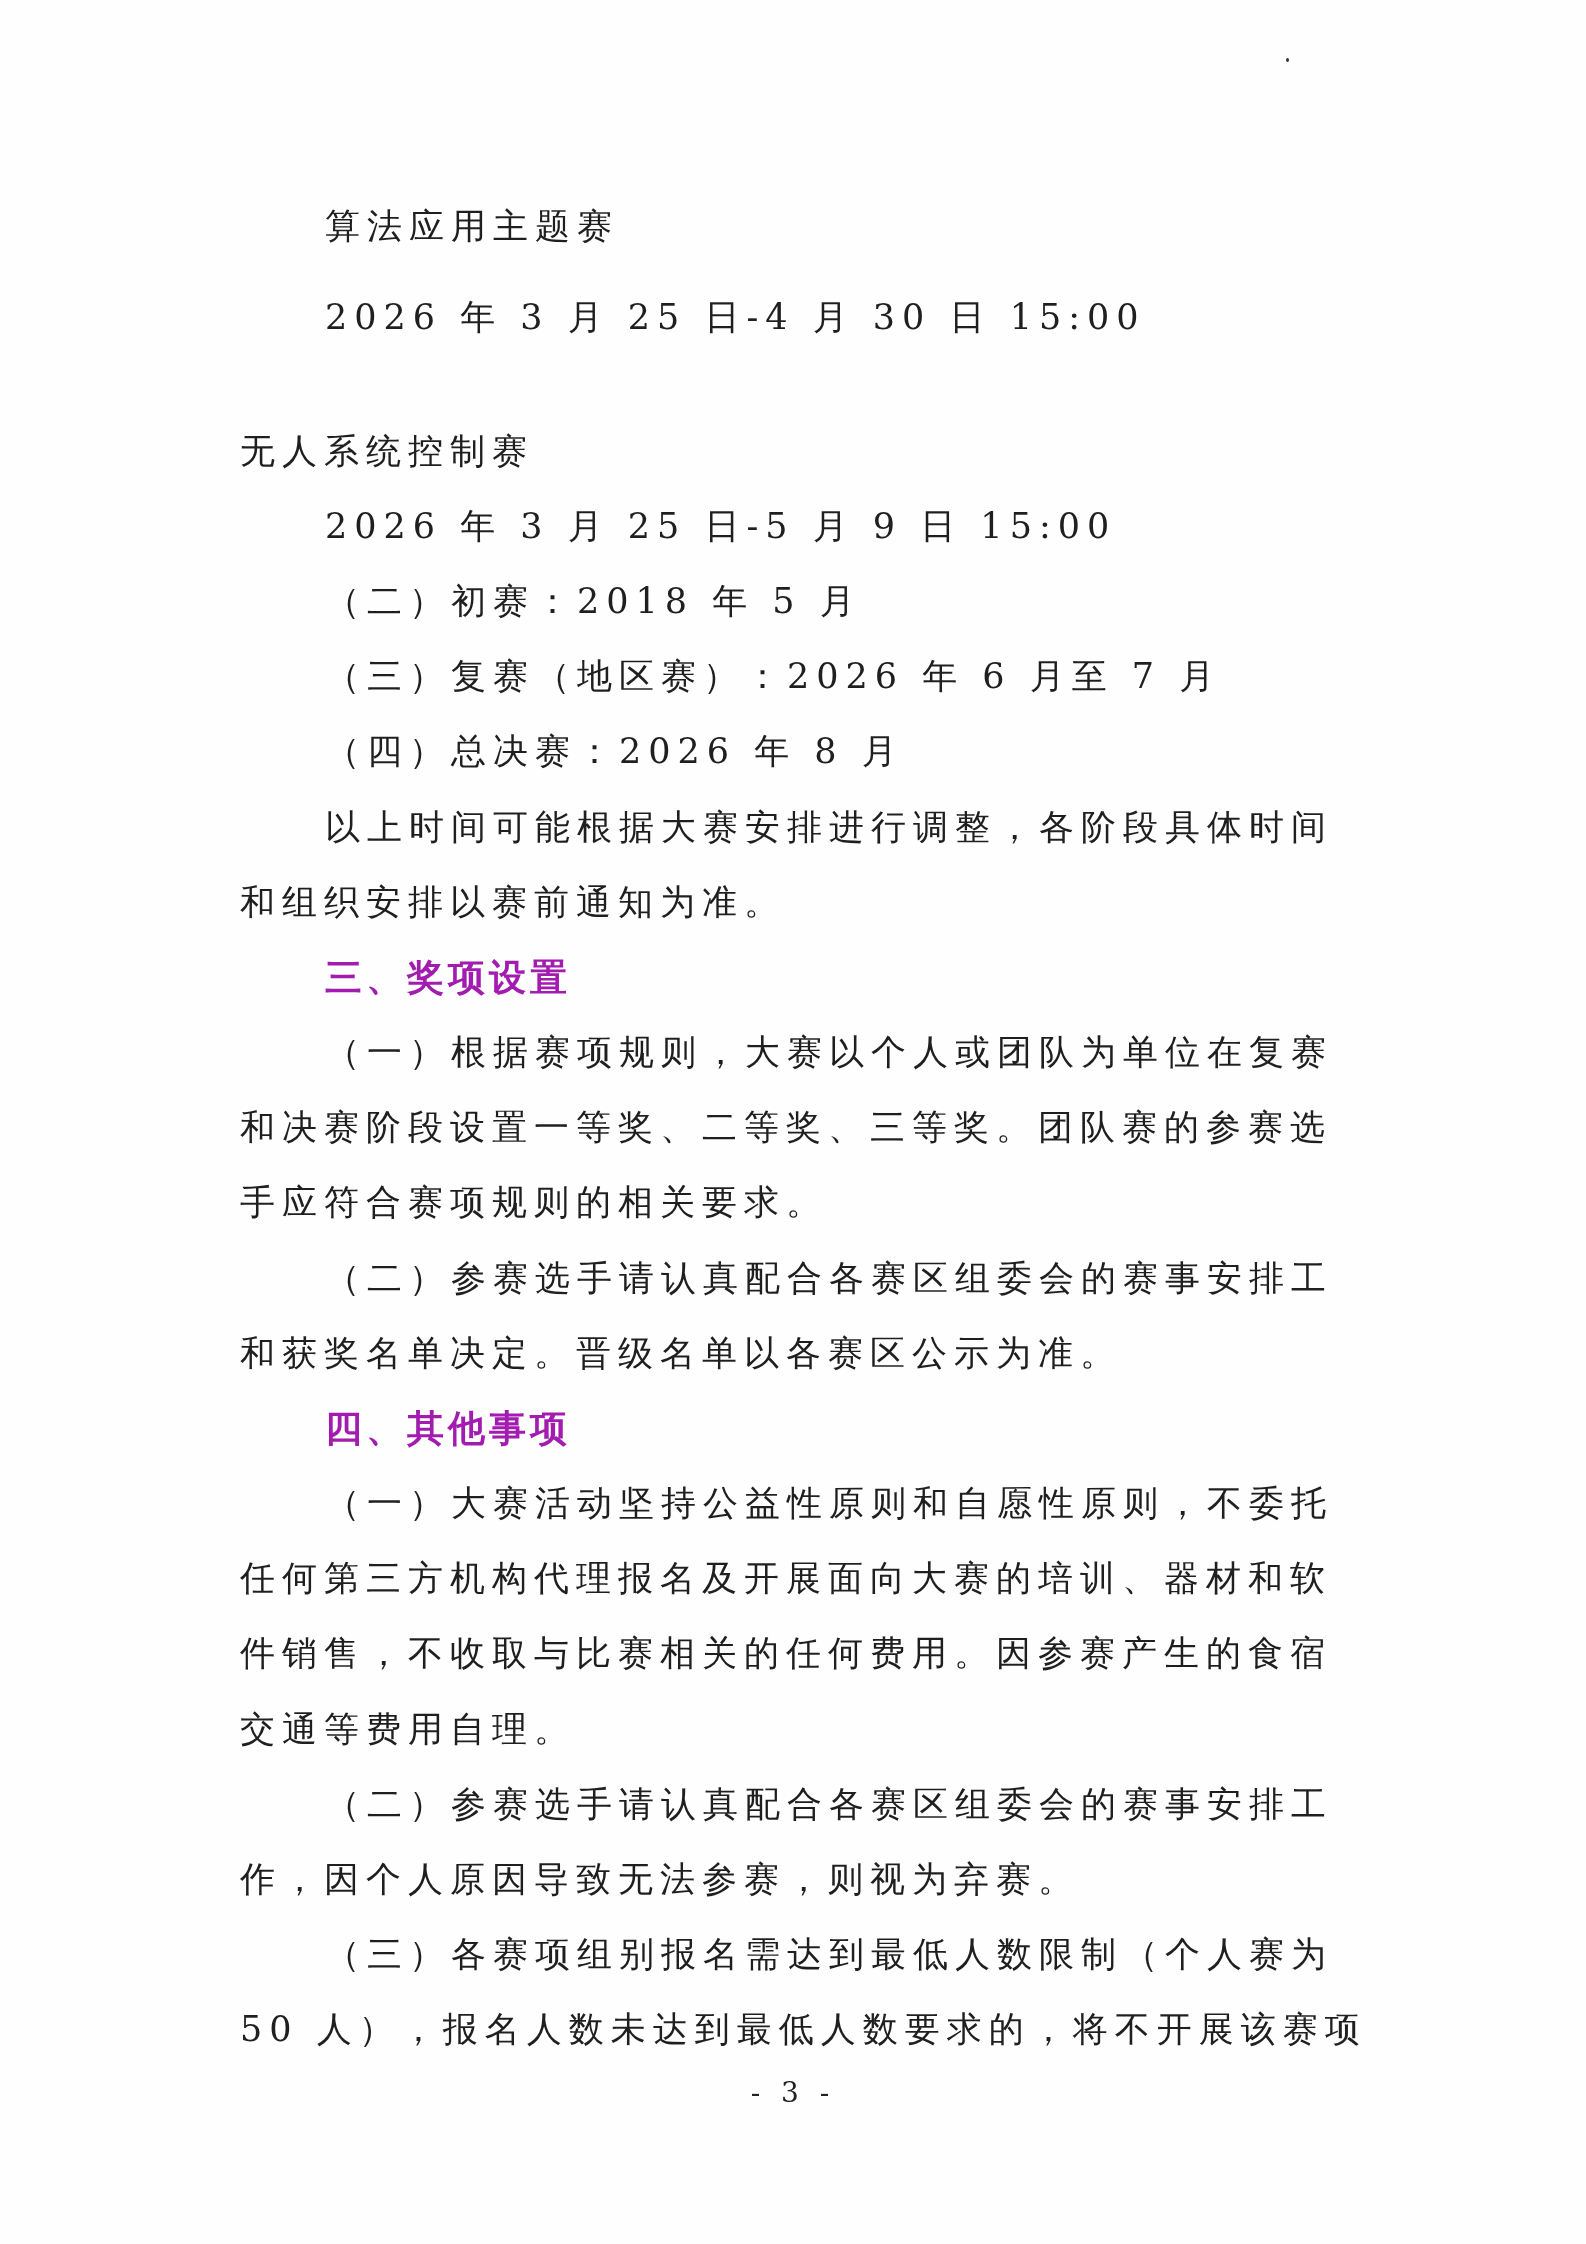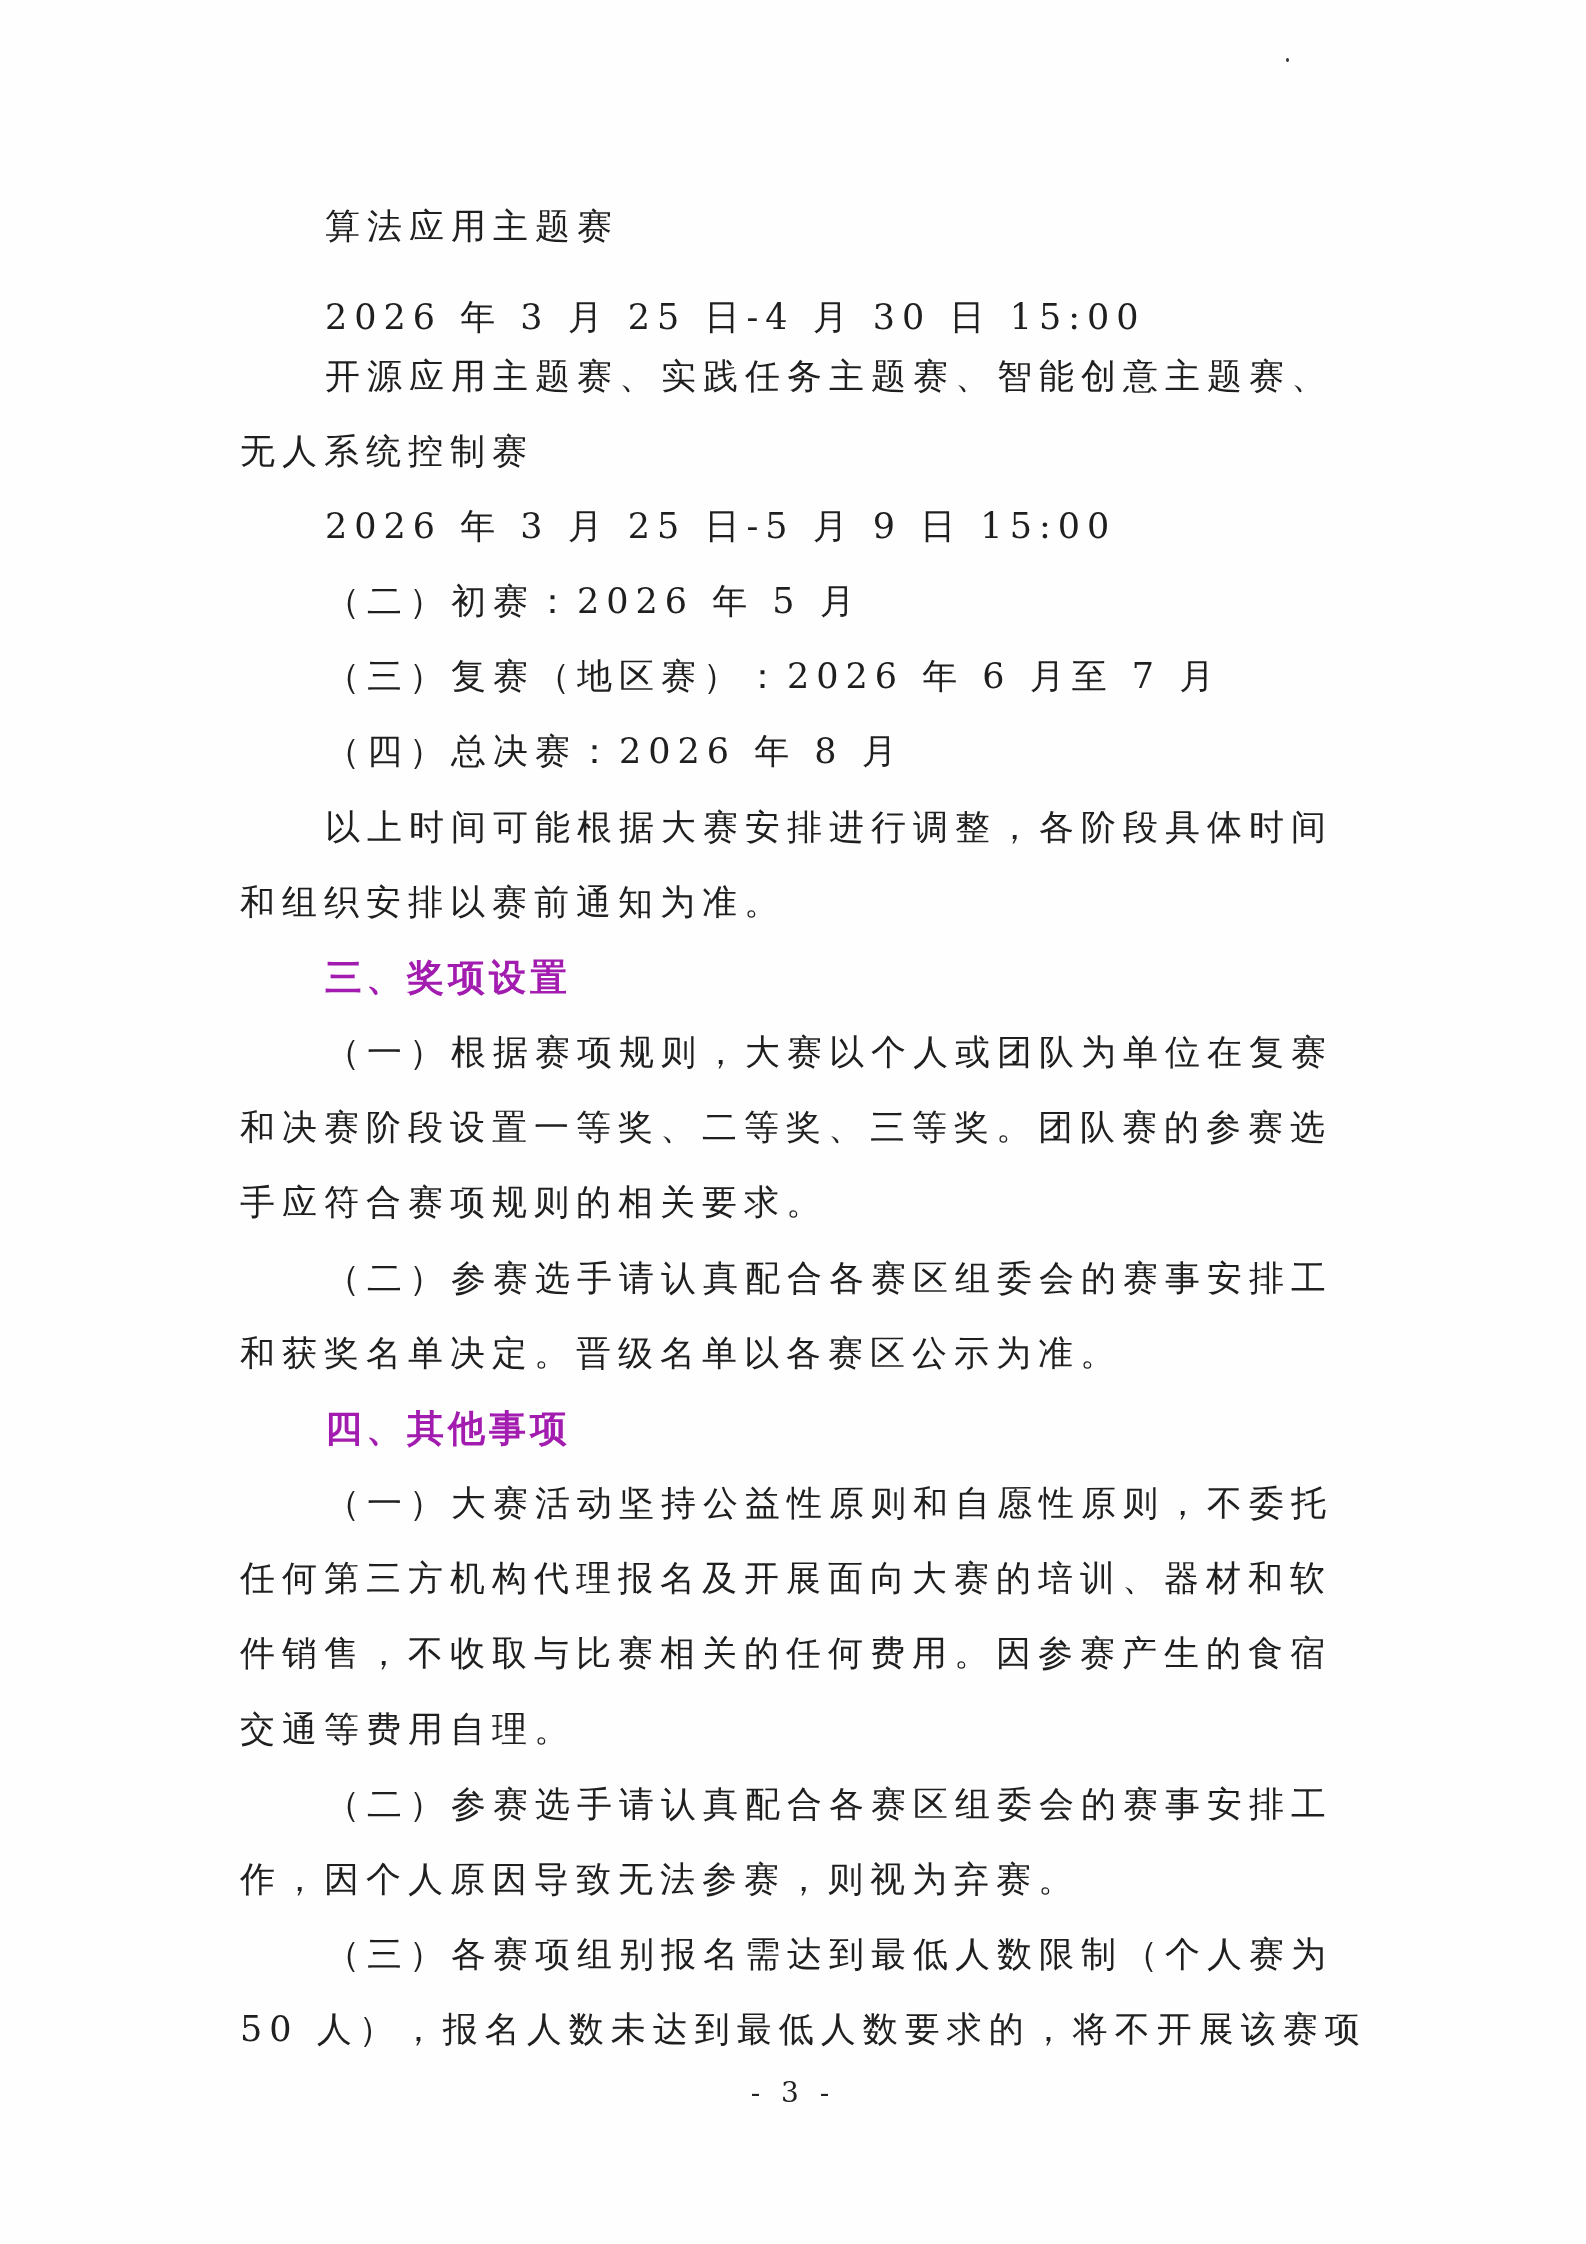--- a/index.html
+++ b/index.html
@@ -58,24 +58,23 @@
     background: #333;
     border-radius: 50%;
   }
 </style>
 </head>
 <body>
 
 <div class="page">
   <div class="line indent" style="top:189px">算法应用主题赛</div>
   <div class="line indent" style="top:280px">2026 年 3 月 25 日-4 月 30 日 15:00</div>
-  <div class="line indent" style="top:339px">开源应用主题赛、实践任务主题赛、智能创意主题赛、</div>
   <div class="line" style="top:414px">无人系统控制赛</div>
   <div class="line indent" style="top:489px">2026 年 3 月 25 日-5 月 9 日 15:00</div>
-  <div class="line indent" style="top:564px">（二）初赛：2026 年 5 月</div>
+  <div class="line indent" style="top:564px">（二）初赛：2018 年 5 月</div>
   <div class="line indent" style="top:639px">（三）复赛（地区赛）：2026 年 6 月至 7 月</div>
   <div class="line indent" style="top:714px">（四）总决赛：2026 年 8 月</div>
   <div class="line indent" style="top:790px">以上时间可能根据大赛安排进行调整，各阶段具体时间</div>
   <div class="line" style="top:865px">和组织安排以赛前通知为准。</div>
   <div class="line indent heading" style="top:940px">三、奖项设置</div>
   <div class="line indent" style="top:1015px">（一）根据赛项规则，大赛以个人或团队为单位在复赛</div>
   <div class="line" style="top:1090px">和决赛阶段设置一等奖、二等奖、三等奖。团队赛的参赛选</div>
   <div class="line" style="top:1165px">手应符合赛项规则的相关要求。</div>
   <div class="line indent" style="top:1241px">（二）参赛选手请认真配合各赛区组委会的赛事安排工</div>
   <div class="line" style="top:1316px">和获奖名单决定。晋级名单以各赛区公示为准。</div>

